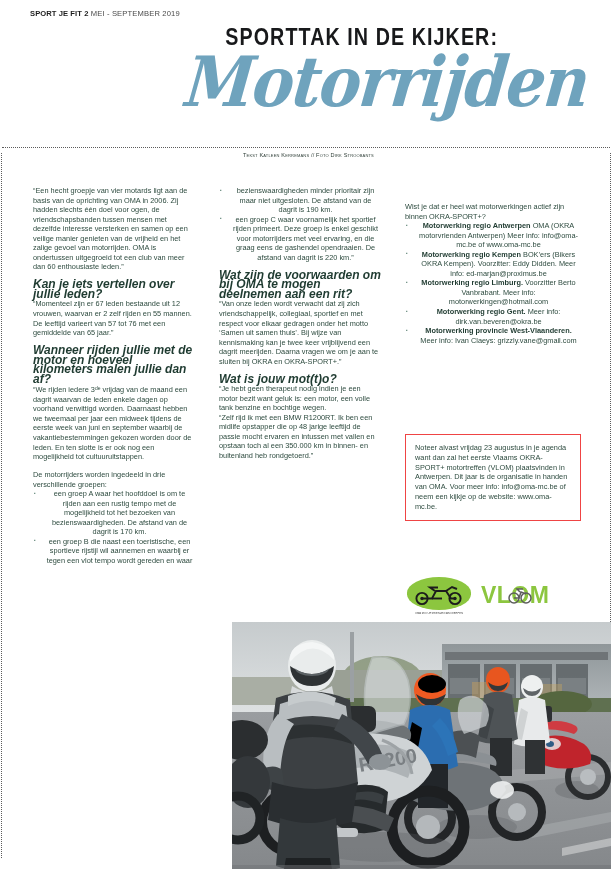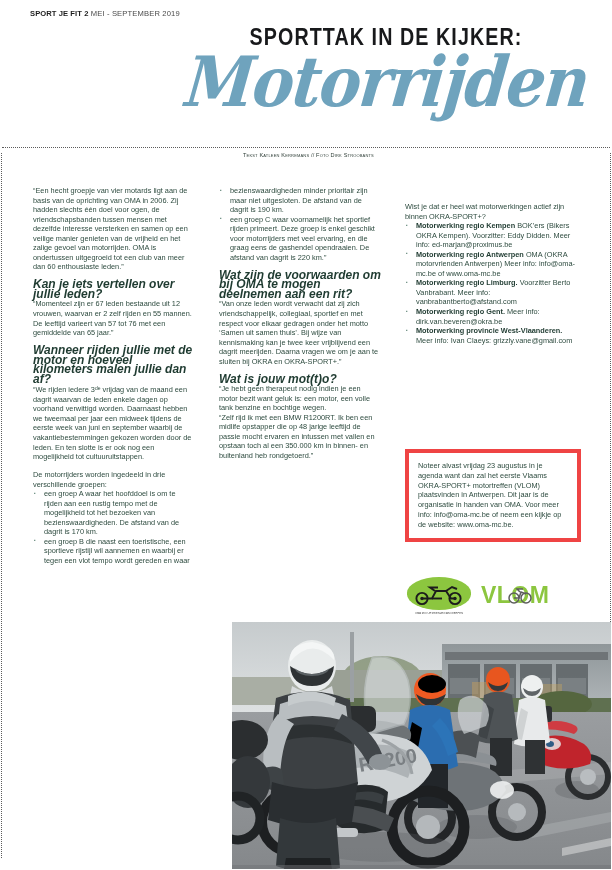--- a/index.html
+++ b/index.html
@@ -17,21 +17,21 @@
     position: absolute; left: 30px; top: 9px;
     font-size: 7.6px; letter-spacing: .02em; color: #3c3c3c;
     white-space: nowrap;
   }
   .runhead .rh-bold { font-weight: bold; color:#1d1d1d; letter-spacing:.01em; }
   .runhead .rh-rest { color:#4a4a4a; }
 
   
   .titleblock {
     position: absolute; left: 190px; top: 24px; width: 392px; height: 122px;
-    text-align: center;
+    text-align: left;
   }
   .kicker {
     font-family: "Liberation Sans Narrow", "Liberation Sans", sans-serif;
     font-size: 24px; font-weight: bold; color: #18191b;
     letter-spacing: .055em; transform: scaleX(.82); transform-origin: center;
     line-height: 1.05; white-space: nowrap;
   }
   .script {
     margin-top: -2px;
     font-family: "DejaVu Serif", serif;
@@ -78,34 +78,34 @@
     font-size: 12px; line-height: 9.55px;
     font-weight: bold; font-style: italic;
     color: #1f3b31; margin: 0 0 0 0;
   }
   .col .qa { margin-bottom: 8.4px; }
   .col .qa p { margin: 0; }
   sup { font-size: 5px; vertical-align: .42em; }
 
   ul.bullets { list-style: none; margin: 0 0 8.4px 0; padding: 0; }
   ul.bullets > li {
-    position: relative; padding-left: 11px; margin-bottom: 0;
+    position: relative; padding-left: 11px; margin-bottom: 0; text-align: center;
   }
   ul.bullets > li::before {
     content: "\25AA";
     position: absolute; left: 1px; top: -.5px;
     font-size: 5px; color: #6c8f82;
   }
   ul.bullets.c3 > li { margin-bottom: 0; }
   .b { font-weight: bold; color:#1f3b31; }
 
   
   .callout {
-    position: absolute; left: 405px; top: 449px; width: 176px;
-    border: 4px solid #ef4444;
+    position: absolute; left: 405px; top: 434px; width: 176px;
+    border: 1px solid #ef4444;
     padding: 8px 8px 8px 9px;
     font-size: 7.35px; line-height: 9.8px;
     color: #2c4a3e;
   }
 
   
   .logos {
     position: absolute; left: 407px; top: 575px;
     width: 176px; height: 42px;
     display: flex; align-items: center; gap: 10px;
@@ -195,23 +195,23 @@
     <div class="qa">
       <h3>Wat is jouw mot(t)o?</h3>
       <p>“Je hebt geen therapeut nodig indien je een motor bezit want geluk is: een motor, een volle tank benzine en bochtige wegen.</p>
       <p>“Zelf rijd ik met een BMW R1200RT. Ik ben een midlife opstapper die op 48 jarige leeftijd de passie mocht ervaren en intussen met vallen en opstaan toch al een 350.000 km in binnen- en buitenland heb rondgetoerd.”</p>
     </div>
   </div>
 
   <div class="col" id="col3">
     <p class="tight">Wist je dat er heel wat motorwerkingen actief zijn binnen OKRA-SPORT+?</p>
     <ul class="bullets c3" id="region-list">
+        <li><span class="b">Motorwerking regio Antwerpen</span> <span>OMA (OKRA motorvrienden</span> <span>Antwerpen)</span> <span>Meer info: info@oma-mc.be</span> <span>of www.oma-mc.be</span> </li>
         <li><span class="b">Motorwerking regio Kempen</span> <span>BOK’ers (Bikers OKRA Kempen).</span> <span>Voorzitter: Eddy Didden. Meer info:</span> <span>ed-marjan@proximus.be</span> </li>
-        <li><span class="b">Motorwerking regio Antwerpen</span> <span>OMA (OKRA motorvrienden</span> <span>Antwerpen)</span> <span>Meer info: info@oma-mc.be</span> <span>of www.oma-mc.be</span> </li>
-        <li><span class="b">Motorwerking regio Limburg.</span> <span>Voorzitter Berto Vanbrabant.</span> <span>Meer info:</span> <span>vanbrabantberto@afstand.com</span> </li>
+        <li><span class="b">Motorwerking regio Limburg.</span> <span>Voorzitter Berto Vanbrabant.</span> <span>Meer info:</span> <span>motorwerkingen@hotmail.com</span> </li>
         <li><span class="b">Motorwerking regio Gent.</span> <span>Meer info: dirk.van.beveren@okra.be</span> </li>
         <li><span class="b">Motorwerking provincie West-Vlaanderen.</span> <span>Meer info: Ivan Claeys:</span> <span>grizzly.vane@gmail.com</span> </li>
       </ul>
   </div>
 
   <div class="callout">Noteer alvast vrijdag 23 augustus in je agenda want dan zal het eerste Vlaams OKRA-SPORT+ motortreffen (VLOM) plaatsvinden in Antwerpen. Dit jaar is de organisatie in handen van OMA. Voor meer info: info@oma-mc.be of neem een kijkje op de website: www.oma-mc.be.</div>
 
   <div class="logos">
     <div class="logo-oma">
       <div class="blob"></div>

